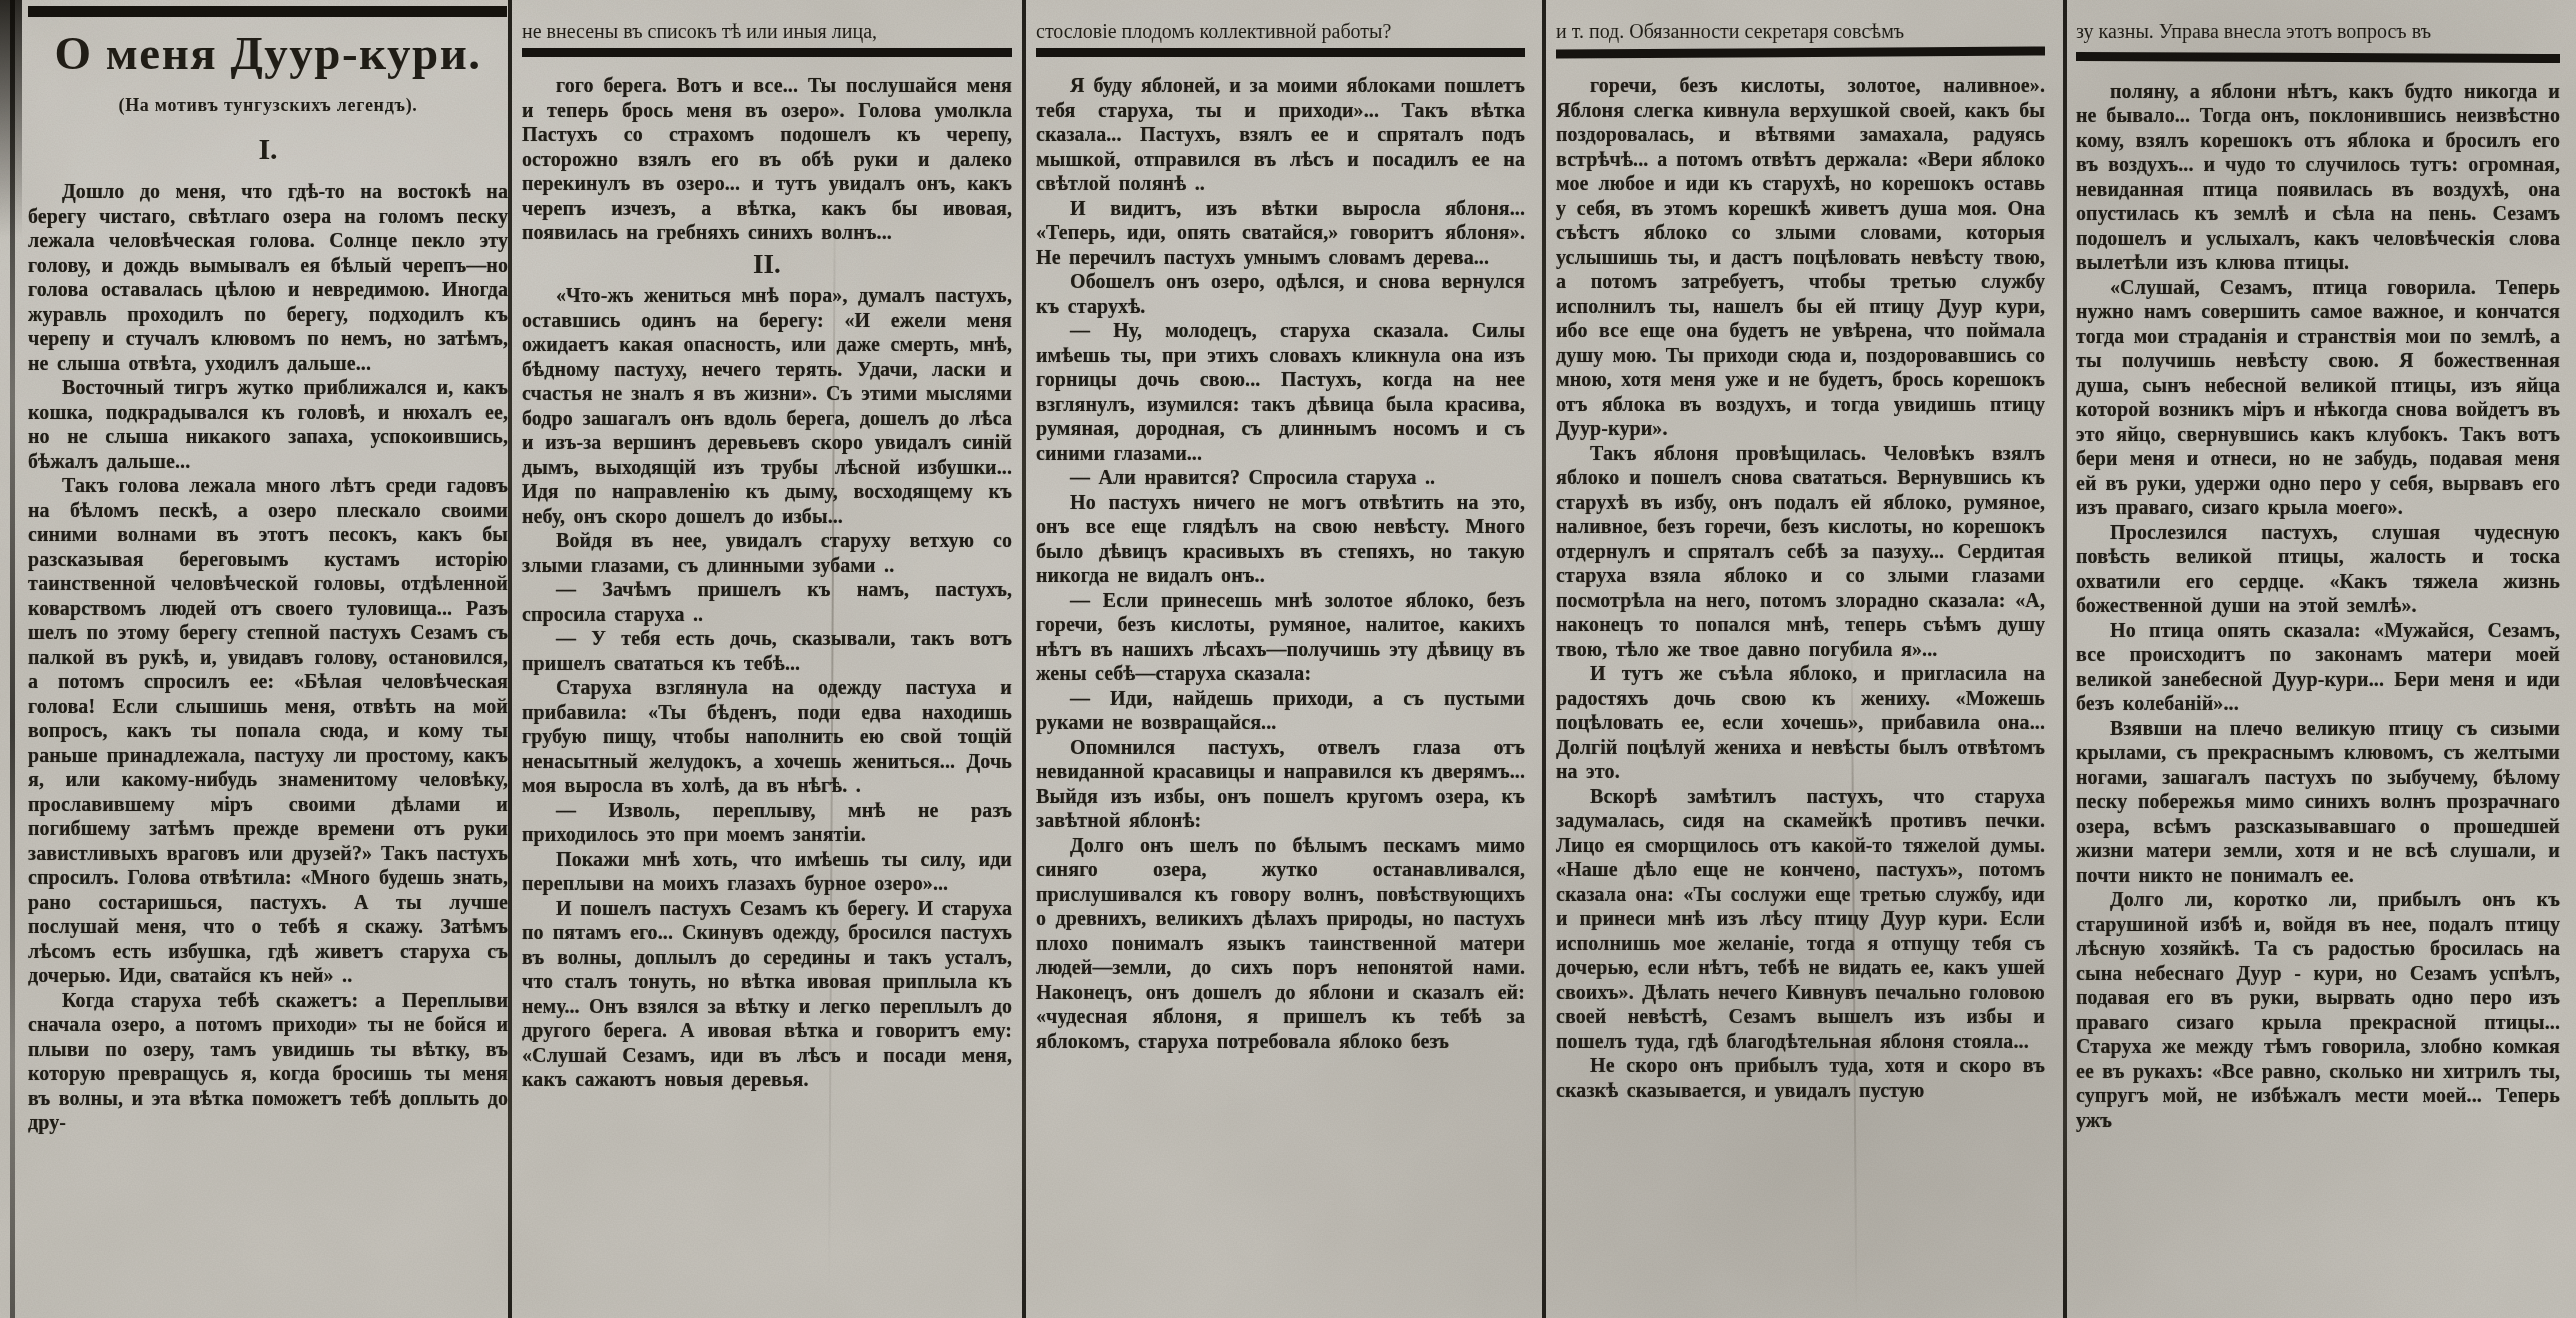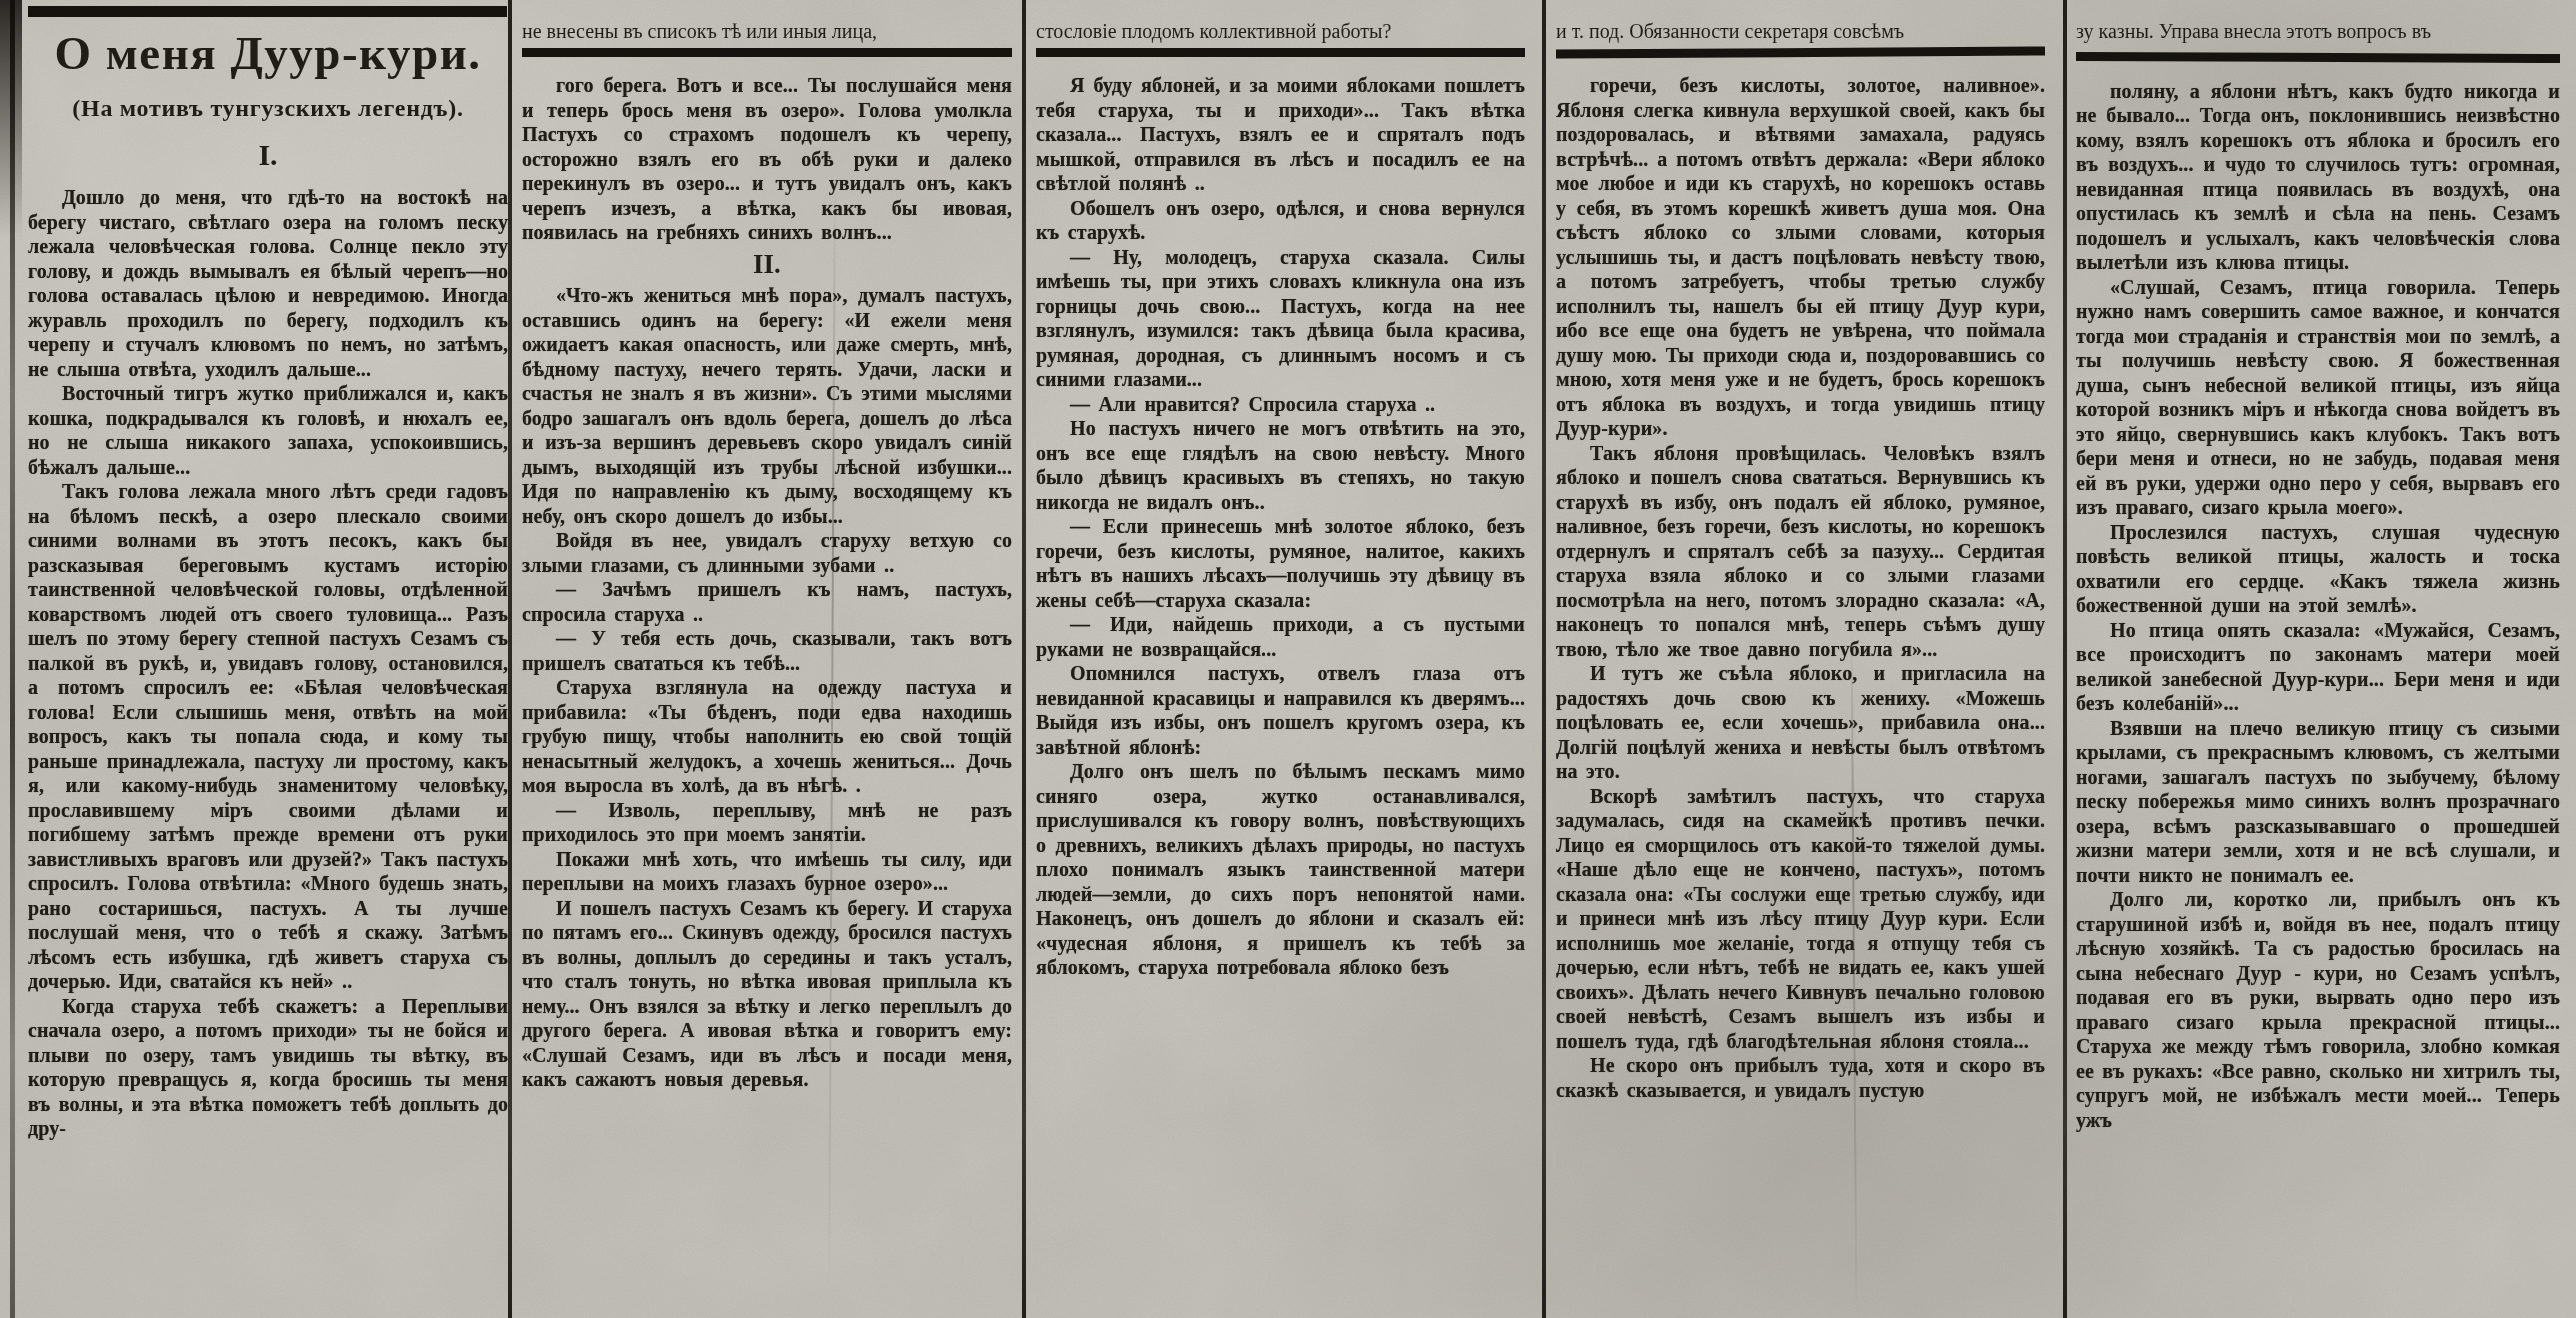--- a/index.html
+++ b/index.html
@@ -26,21 +26,21 @@
   .vrule{position:absolute;top:0;height:1319px;width:3.7px;
     background:linear-gradient(to bottom,#14120d 0%,#2b2820 35%,#181510 60%,#2e2b23 85%,#14120d 100%);
     opacity:.92;}
   .edge-rule{position:absolute;left:10.4px;top:0;height:1319px;width:4.5px;
     background:linear-gradient(to bottom,rgba(18,16,12,.95),rgba(18,16,12,.45) 30%,rgba(18,16,12,.75) 55%,rgba(18,16,12,.35) 80%,rgba(18,16,12,.6));}
   .smudge{position:absolute;left:0;top:0;width:22px;height:238px;
     background:linear-gradient(to bottom,rgba(16,14,10,.85),rgba(16,14,10,.25) 70%,transparent);}
 
   .headline-bar{height:11px;background:#16130e;margin:6px 1.5px 0 0;}
   .title{font-size:47px;font-weight:bold;text-align:center;letter-spacing:1.5px;margin:9px 0 0 0;white-space:nowrap;}
-  .subtitle{font-size:24px;font-weight:bold;text-align:center;letter-spacing:0.7px;margin:15px 0 16px 0;white-space:nowrap;font-family:Liberation Serif, serif;}
+  .subtitle{font-size:18px;font-weight:bold;text-align:center;letter-spacing:0.7px;margin:15px 0 16px 0;white-space:nowrap;font-family:Liberation Serif, serif;}
   .numeral{font-size:30px;font-weight:bold;text-align:center;margin:12px 0 6px 0;}
   .numeral.small{font-size:27px;margin:4.5px 0 3px 0;}
 
   .fragment{font-size:20px;font-weight:normal;line-height:24px;padding-top:19px;white-space:nowrap;overflow:hidden;}
   .toprule{height:9px;background:#16130f;margin-top:5.2px;}
   #col4 .toprule{transform:rotate(-.35deg);}
   #col5 .toprule{margin-top:10.4px;transform:rotate(.25deg);}
   .bodytext{margin-top:16.3px;}
   #col1 .bodytext{margin-top:13.4px;}
   .bodytext p{
@@ -99,20 +99,21 @@
       <p>Покажи мнѣ хоть, что имѣешь ты силу, иди переплыви на моихъ глазахъ бурное озеро»...</p>
       <p>И пошелъ пастухъ Сезамъ къ берегу. И старуха по пятамъ его... Скинувъ одежду, бросился пастухъ въ волны, доплылъ до середины и такъ усталъ, что сталъ тонуть, но вѣтка ивовая приплыла къ нему... Онъ взялся за вѣтку и легко переплылъ до другого берега. А ивовая вѣтка и говоритъ ему: «Слушай Сезамъ, иди въ лѣсъ и посади меня, какъ сажаютъ новыя деревья.</p>
     </div>
   </div>
 
   <div class="col" id="col3">
     <div class="fragment">стословіе плодомъ коллективной работы?</div>
     <div class="toprule"></div>
     <div class="bodytext">
       <p>Я буду яблоней, и за моими яблоками пошлетъ тебя старуха, ты и приходи»... Такъ вѣтка сказала... Пастухъ, взялъ ее и спряталъ подъ мышкой, отправился въ лѣсъ и посадилъ ее на свѣтлой полянѣ ..</p>
+      <p>И видитъ, изъ вѣтки выросла яблоня... «Теперь, иди, опять сватайся,» говоритъ яблоня». Не перечилъ пастухъ умнымъ словамъ дерева...</p>
       <p>Обошелъ онъ озеро, одѣлся, и снова вернулся къ старухѣ.</p>
       <p>— Ну, молодецъ, старуха сказала. Силы имѣешь ты, при этихъ словахъ кликнула она изъ горницы дочь свою... Пастухъ, когда на нее взглянулъ, изумился: такъ дѣвица была красива, румяная, дородная, съ длиннымъ носомъ и съ синими глазами...</p>
       <p>— Али нравится? Спросила старуха ..</p>
       <p>Но пастухъ ничего не могъ отвѣтить на это, онъ все еще глядѣлъ на свою невѣсту. Много было дѣвицъ красивыхъ въ степяхъ, но такую никогда не видалъ онъ..</p>
       <p>— Если принесешь мнѣ золотое яблоко, безъ горечи, безъ кислоты, румяное, налитое, какихъ нѣтъ въ нашихъ лѣсахъ—получишь эту дѣвицу въ жены себѣ—старуха сказала:</p>
       <p>— Иди, найдешь приходи, а съ пустыми руками не возвращайся...</p>
       <p>Опомнился пастухъ, отвелъ глаза отъ невиданной красавицы и направился къ дверямъ... Выйдя изъ избы, онъ пошелъ кругомъ озера, къ завѣтной яблонѣ:</p>
       <p>Долго онъ шелъ по бѣлымъ пескамъ мимо синяго озера, жутко останавливался, прислушивался къ говору волнъ, повѣствующихъ о древнихъ, великихъ дѣлахъ природы, но пастухъ плохо понималъ языкъ таинственной матери людей—земли, до сихъ поръ непонятой нами. Наконецъ, онъ дошелъ до яблони и сказалъ ей: «чудесная яблоня, я пришелъ къ тебѣ за яблокомъ, старуха потребовала яблоко безъ</p>
     </div>
   </div>

